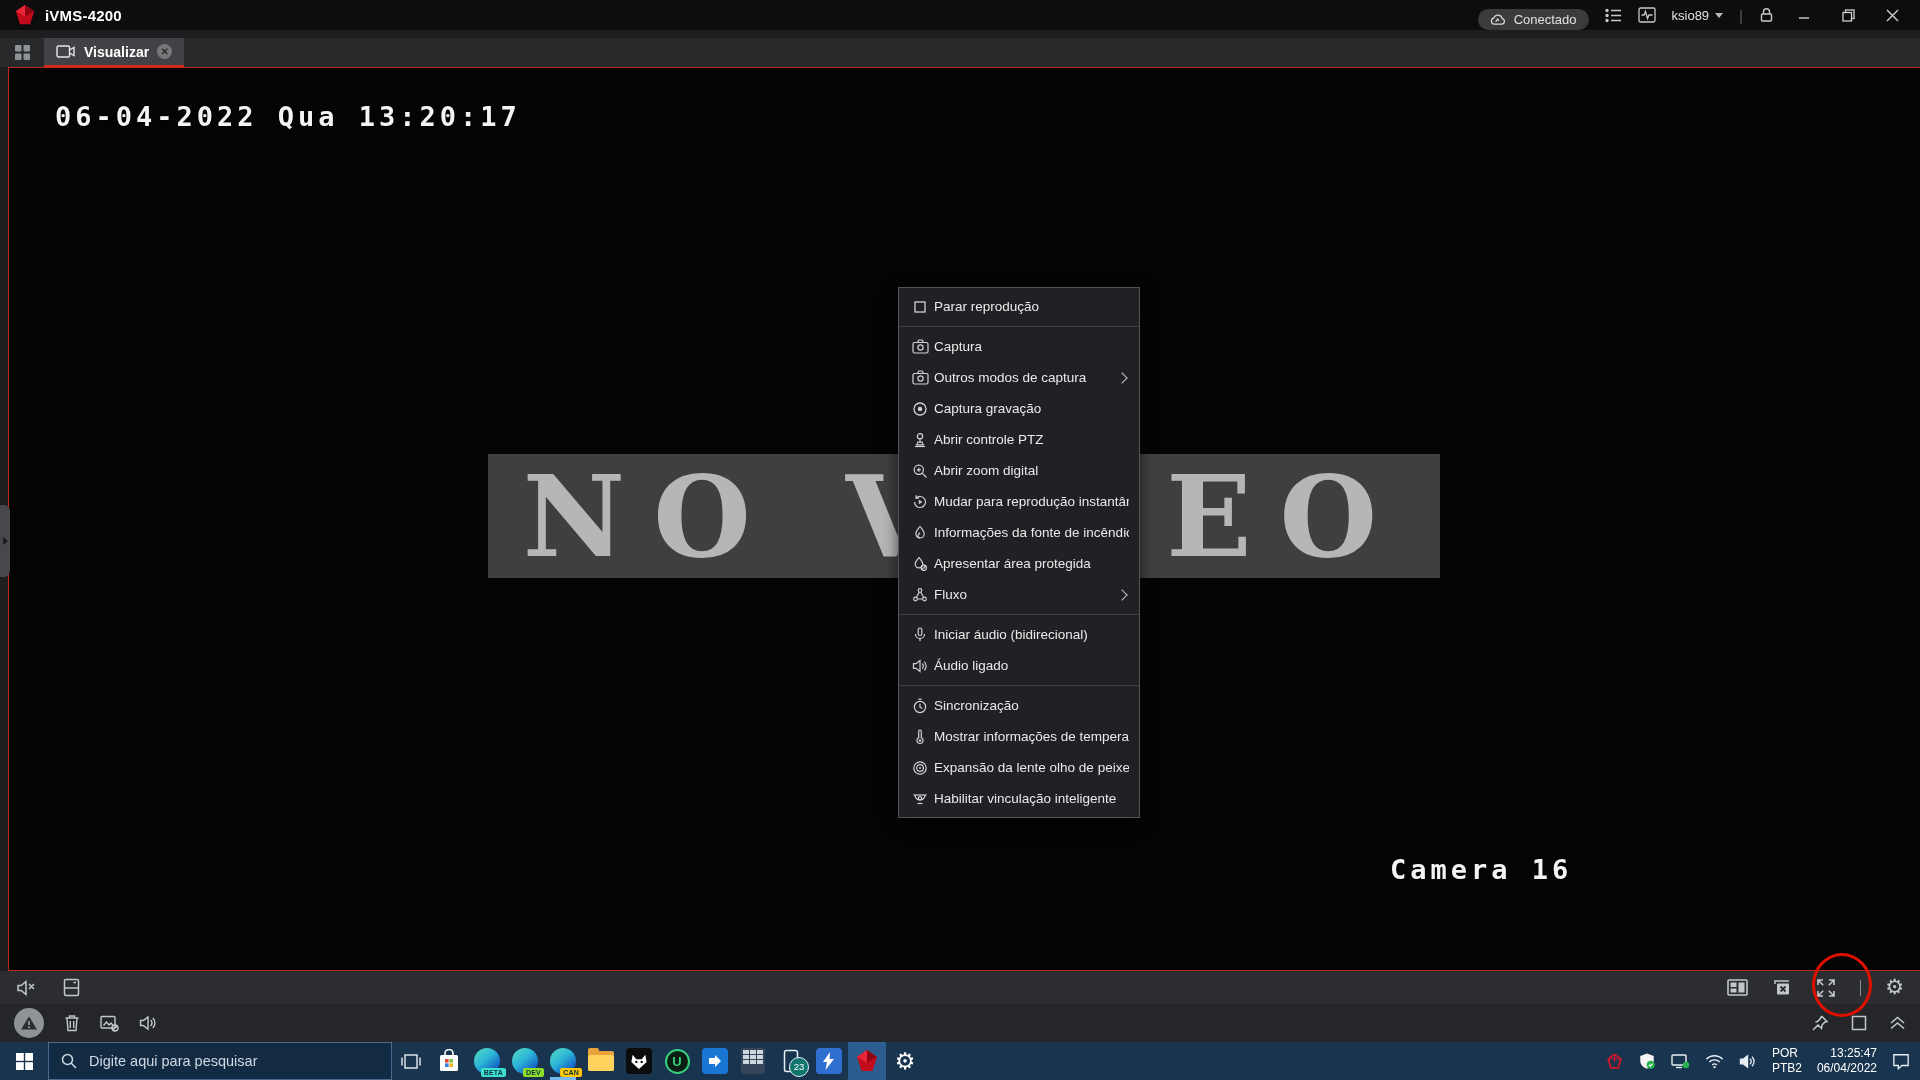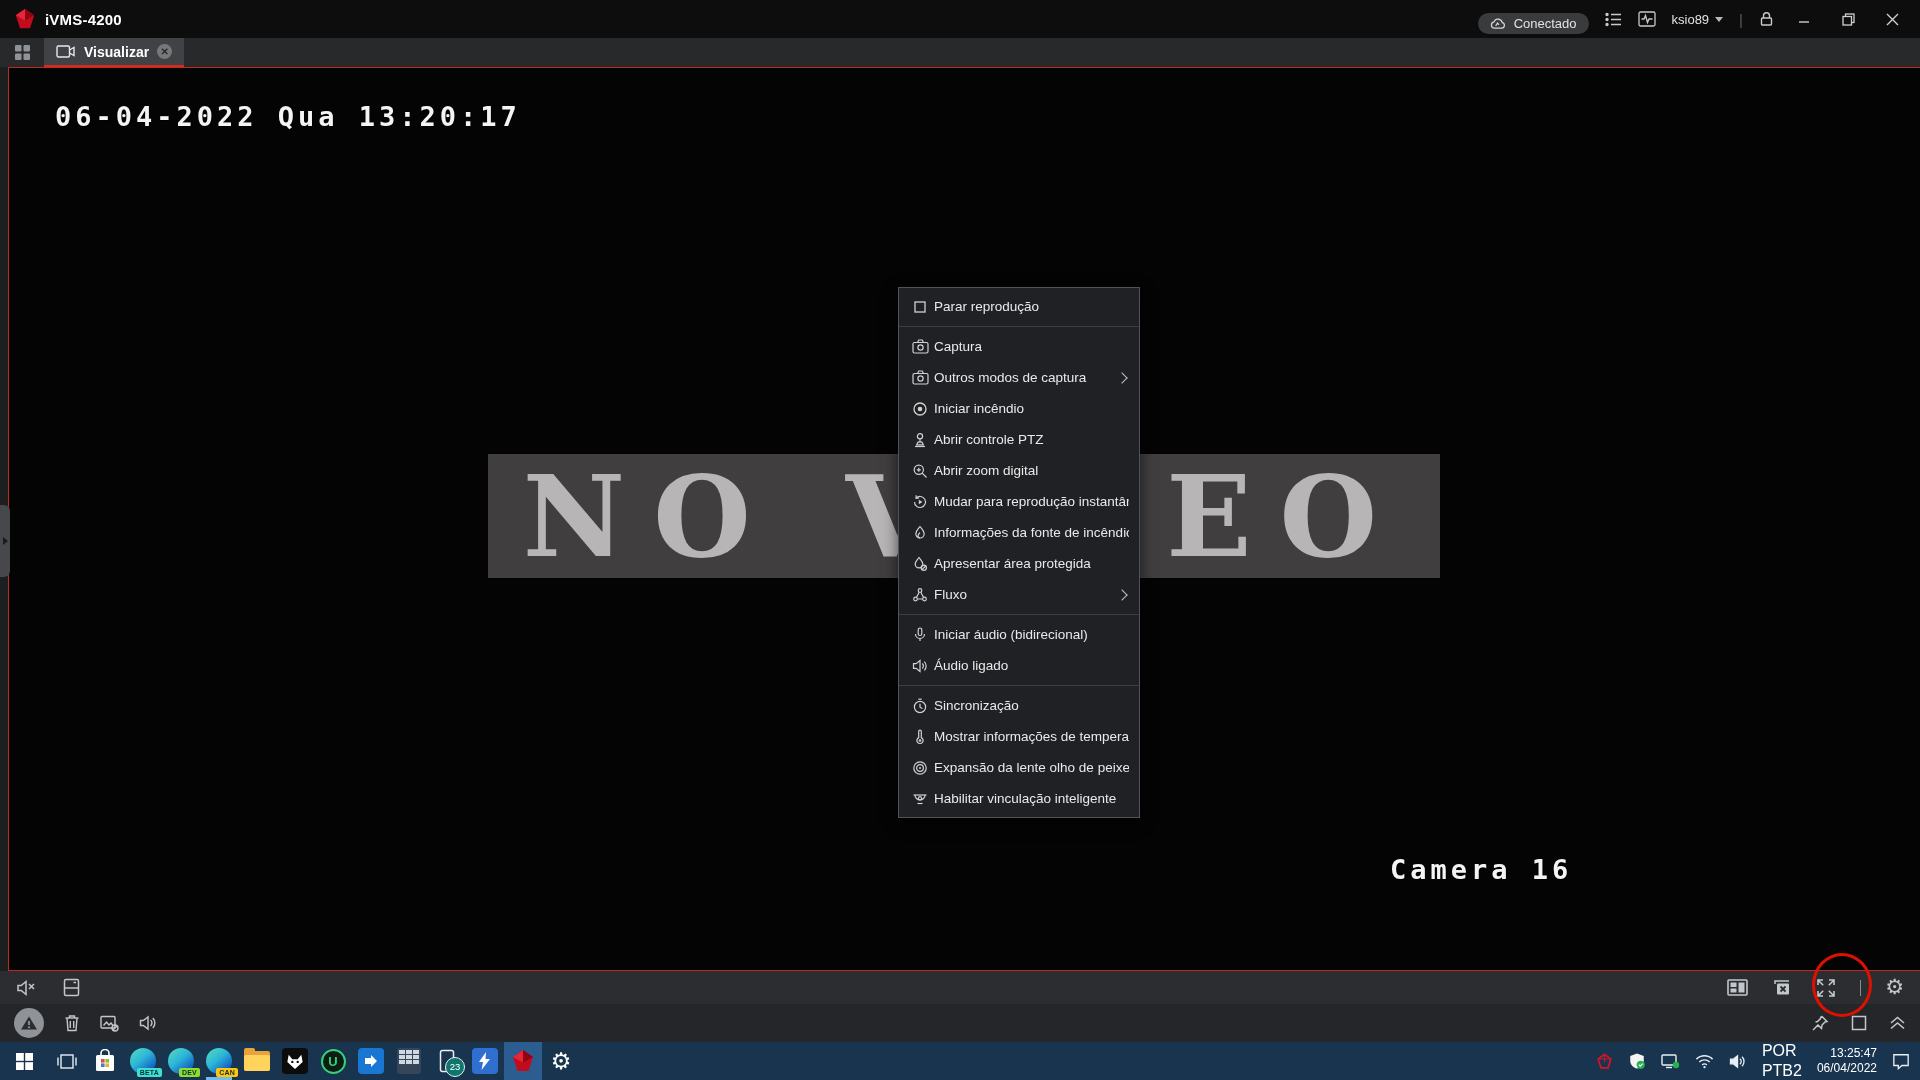--- a/index.html
+++ b/index.html
@@ -2,21 +2,21 @@
 <html><head>
 <meta charset="utf-8">
 <style>
   html,body{margin:0;padding:0;width:1920px;height:1080px;overflow:hidden;background:#000;
     font-family:"Liberation Sans",sans-serif;-webkit-font-smoothing:antialiased;}
   .root{position:relative;width:1920px;height:1080px;background:#1d1e20;}
   .ic{display:inline-flex;align-items:center;justify-content:center;line-height:0;}
   svg{display:block;}
 
   
-  .titlebar{position:absolute;left:0;top:0;width:100%;height:38px;background:#0d0d0d;
+  .titlebar{position:absolute;left:0;top:0;width:100%;height:30px;background:#0d0d0d;
     display:flex;align-items:center;padding:0 14px;box-sizing:border-box;color:#d4d4d4;}
   .app-title{color:#fff;font-weight:bold;font-size:15px;margin-left:9px;letter-spacing:.2px;}
   .tb-right{margin-left:auto;display:flex;align-items:center;gap:16px;}
   .pill{display:flex;align-items:center;gap:7px;background:#3a3b3d;border-radius:11px;
     padding:3px 12px;font-size:13px;color:#e2e2e2;margin-top:8px;}
   .tb-sep{color:#5c5c5c;font-size:15px;}
   .user{display:flex;align-items:center;gap:6px;font-size:13px;color:#e2e2e2;}
   .caret{width:0;height:0;border-left:4px solid transparent;border-right:4px solid transparent;
     border-top:5px solid #b9b9b9;}
   .winbtn{width:28px;height:24px;display:flex;align-items:center;justify-content:center;color:#cfcfcf;}
@@ -98,21 +98,21 @@
   .calc{width:24px;height:26px;border-radius:3px;background:#35465a;padding:2px;box-sizing:border-box;}
   .calc .scr{height:6px;background:#aebdcb;border-radius:1px;margin-bottom:2px;}
   .calc .keys{display:grid;grid-template-columns:repeat(3,1fr);gap:1px;}
   .calc .keys i{height:4px;background:#cfd8e0;display:block;}
   .phone{position:relative;}
   .pbadge{position:absolute;right:-10px;bottom:-4px;width:18px;height:18px;border-radius:50%;
     background:#0f766e;border:1.5px solid #e8eef4;color:#fff;font-size:9.5px;display:flex;
     align-items:center;justify-content:center;}
   .boltsq{width:26px;height:26px;border-radius:4px;background:#2f6fd0;display:flex;align-items:center;justify-content:center;}
   .tb-tray{margin-left:auto;display:flex;align-items:center;gap:15px;padding:0 10px;}
-  .lang{font-size:16px;line-height:1.25;color:#fff;}
+  .lang{font-size:12px;line-height:1.25;color:#fff;}
   .clock{font-size:12px;line-height:1.25;color:#fff;text-align:right;}
   .wgear{font-size:23px;color:#fff;font-family:"DejaVu Sans",sans-serif;line-height:1;}
 </style>
 </head>
 <body>
 
 <div class="root">
 
   <div class="titlebar">
     <span class="ic">
@@ -241,21 +241,21 @@
         <span class="marrow"></span>
       </div>
 
       <div class="mi">
         <span class="mic">
           <svg width="16" height="16" viewBox="0 0 16 16" fill="none" stroke="#d2d2d2" stroke-width="1.3">
             <circle cx="8" cy="8" r="6"></circle>
               <circle cx="8" cy="8" r="2.3" fill="#d2d2d2" stroke="none"></circle>
             </svg>
         </span>
-        <span class="mlabel">Iniciar incêndio</span>
+        <span class="mlabel">Captura gravação</span>
       </div>
 
       <div class="mi">
         <span class="mic">
           <svg width="16" height="16" viewBox="0 0 16 16" fill="none" stroke="#d2d2d2" stroke-width="1.2">
             <circle cx="8" cy="4.3" r="2.6"></circle>
               <path d="M8 6.9v3.2"></path>
               <path d="M6 10.1h4l1.3 2.7H4.7z"></path>
               <path d="M3 14.5h10"></path>
             </svg>
@@ -490,20 +490,29 @@
 
   <div class="taskbar">
     <div class="tb-start">
       <svg width="17" height="17" viewBox="0 0 17 17" fill="#ffffff">
         <rect x="0" y="0" width="7.8" height="7.8"></rect>
           <rect x="9.2" y="0" width="7.8" height="7.8"></rect>
         <rect x="0" y="9.2" width="7.8" height="7.8"></rect>
           <rect x="9.2" y="9.2" width="7.8" height="7.8"></rect>
         </svg>
     </div>
+    <div class="tb-search">
+      <span class="ic">
+        <svg width="16" height="16" viewBox="0 0 16 16" fill="none" stroke="#cfd9e4" stroke-width="1.5">
+          <circle cx="6.5" cy="6.5" r="5"></circle>
+            <path d="M10.3 10.3L15 15"></path>
+          </svg>
+      </span>
+      <span>Digite aqui para pesquisar</span>
+    </div>
 
     <div class="slot">
       <svg width="20" height="17" viewBox="0 0 20 17" fill="none" stroke="#e8eef4" stroke-width="1.4">
         <rect x="4" y="2" width="12" height="13"></rect>
           <path d="M1 4.5v8M19 4.5v8"></path>
         </svg>
     </div>
     <div class="slot">
       <svg width="22" height="24" viewBox="0 0 22 24">
         <path d="M7 6V4.5a4 4 0 0 1 8 0V6" fill="none" stroke="#fff" stroke-width="1.6"></path>

